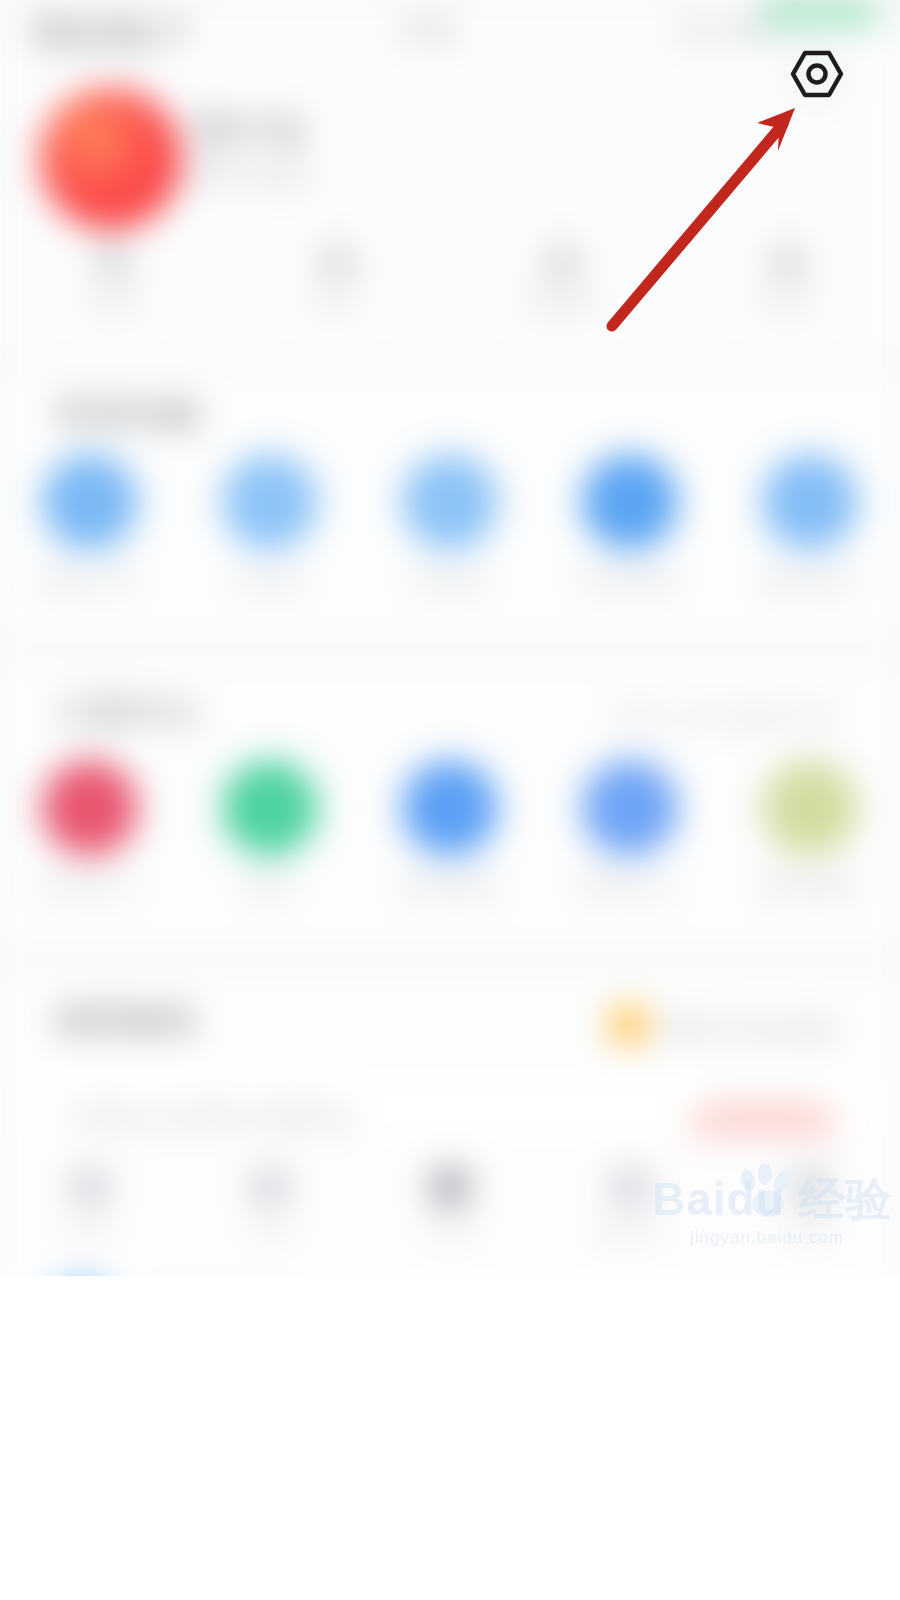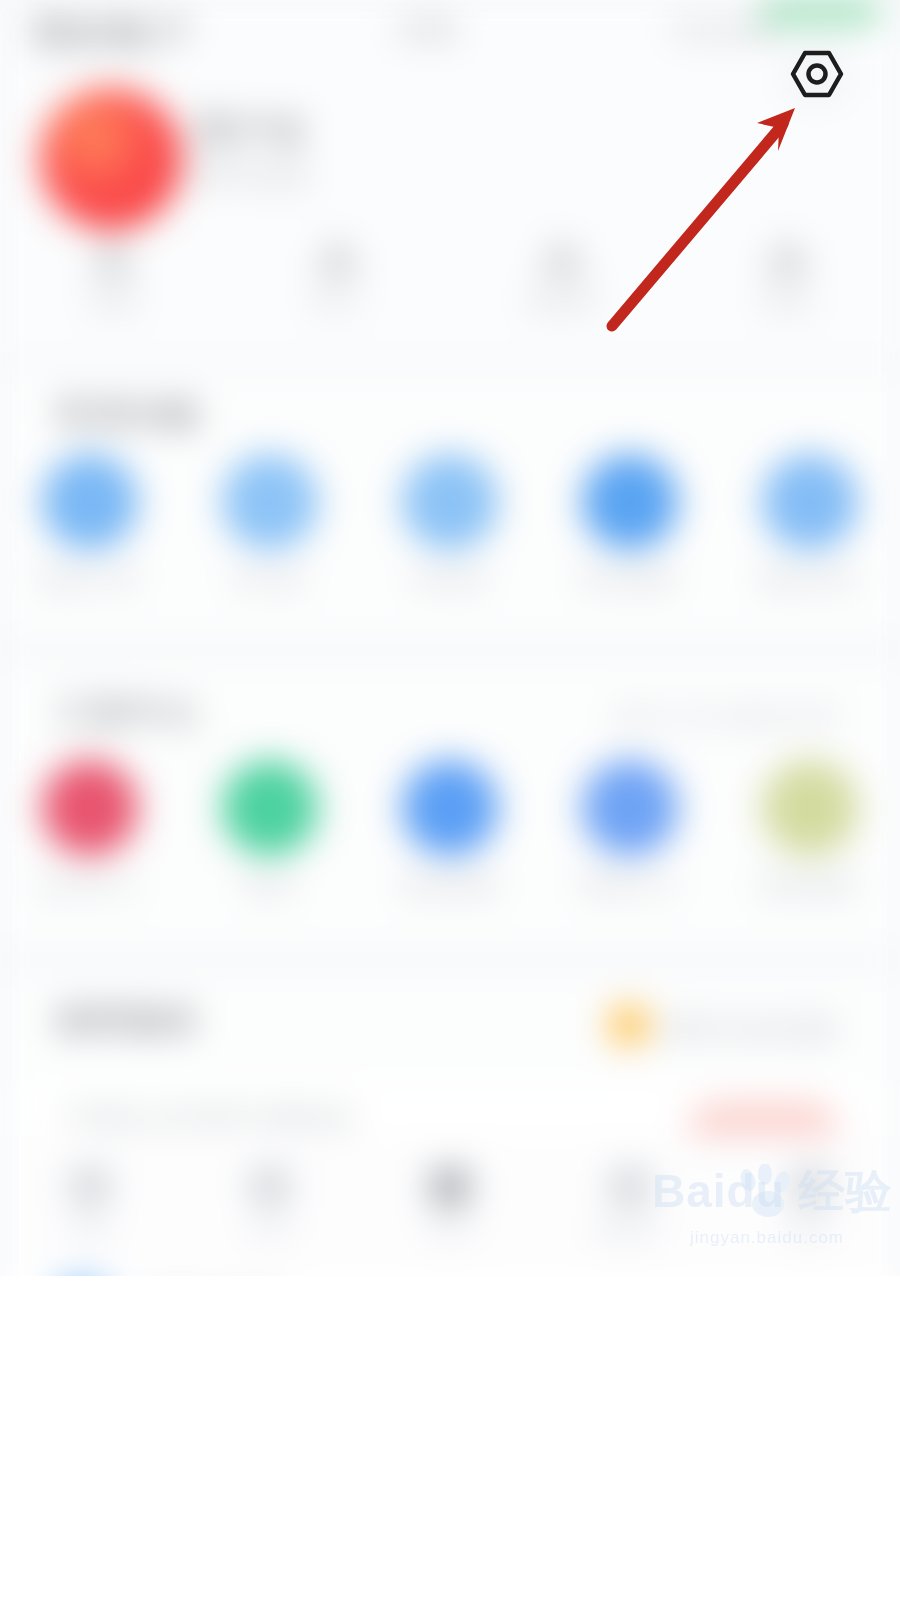--- a/index.html
+++ b/index.html
@@ -277,21 +277,21 @@
   }
   .wm-main {
     font-size: 46px;
     font-weight: 700;
     color: #cfe0f3;
     letter-spacing: 1px;
     line-height: 1;
     white-space: nowrap;
   }
   .wm-sub {
-    margin-top: 14px;
+    margin-top: 6px;
     font-size: 17px;
     color: #cfe0f3;
     letter-spacing: 1px;
     white-space: nowrap;
   }
   .wm-paw {
     position: absolute;
     right: 96px;
     bottom: 52px;
     width: 72px; height: 60px;

